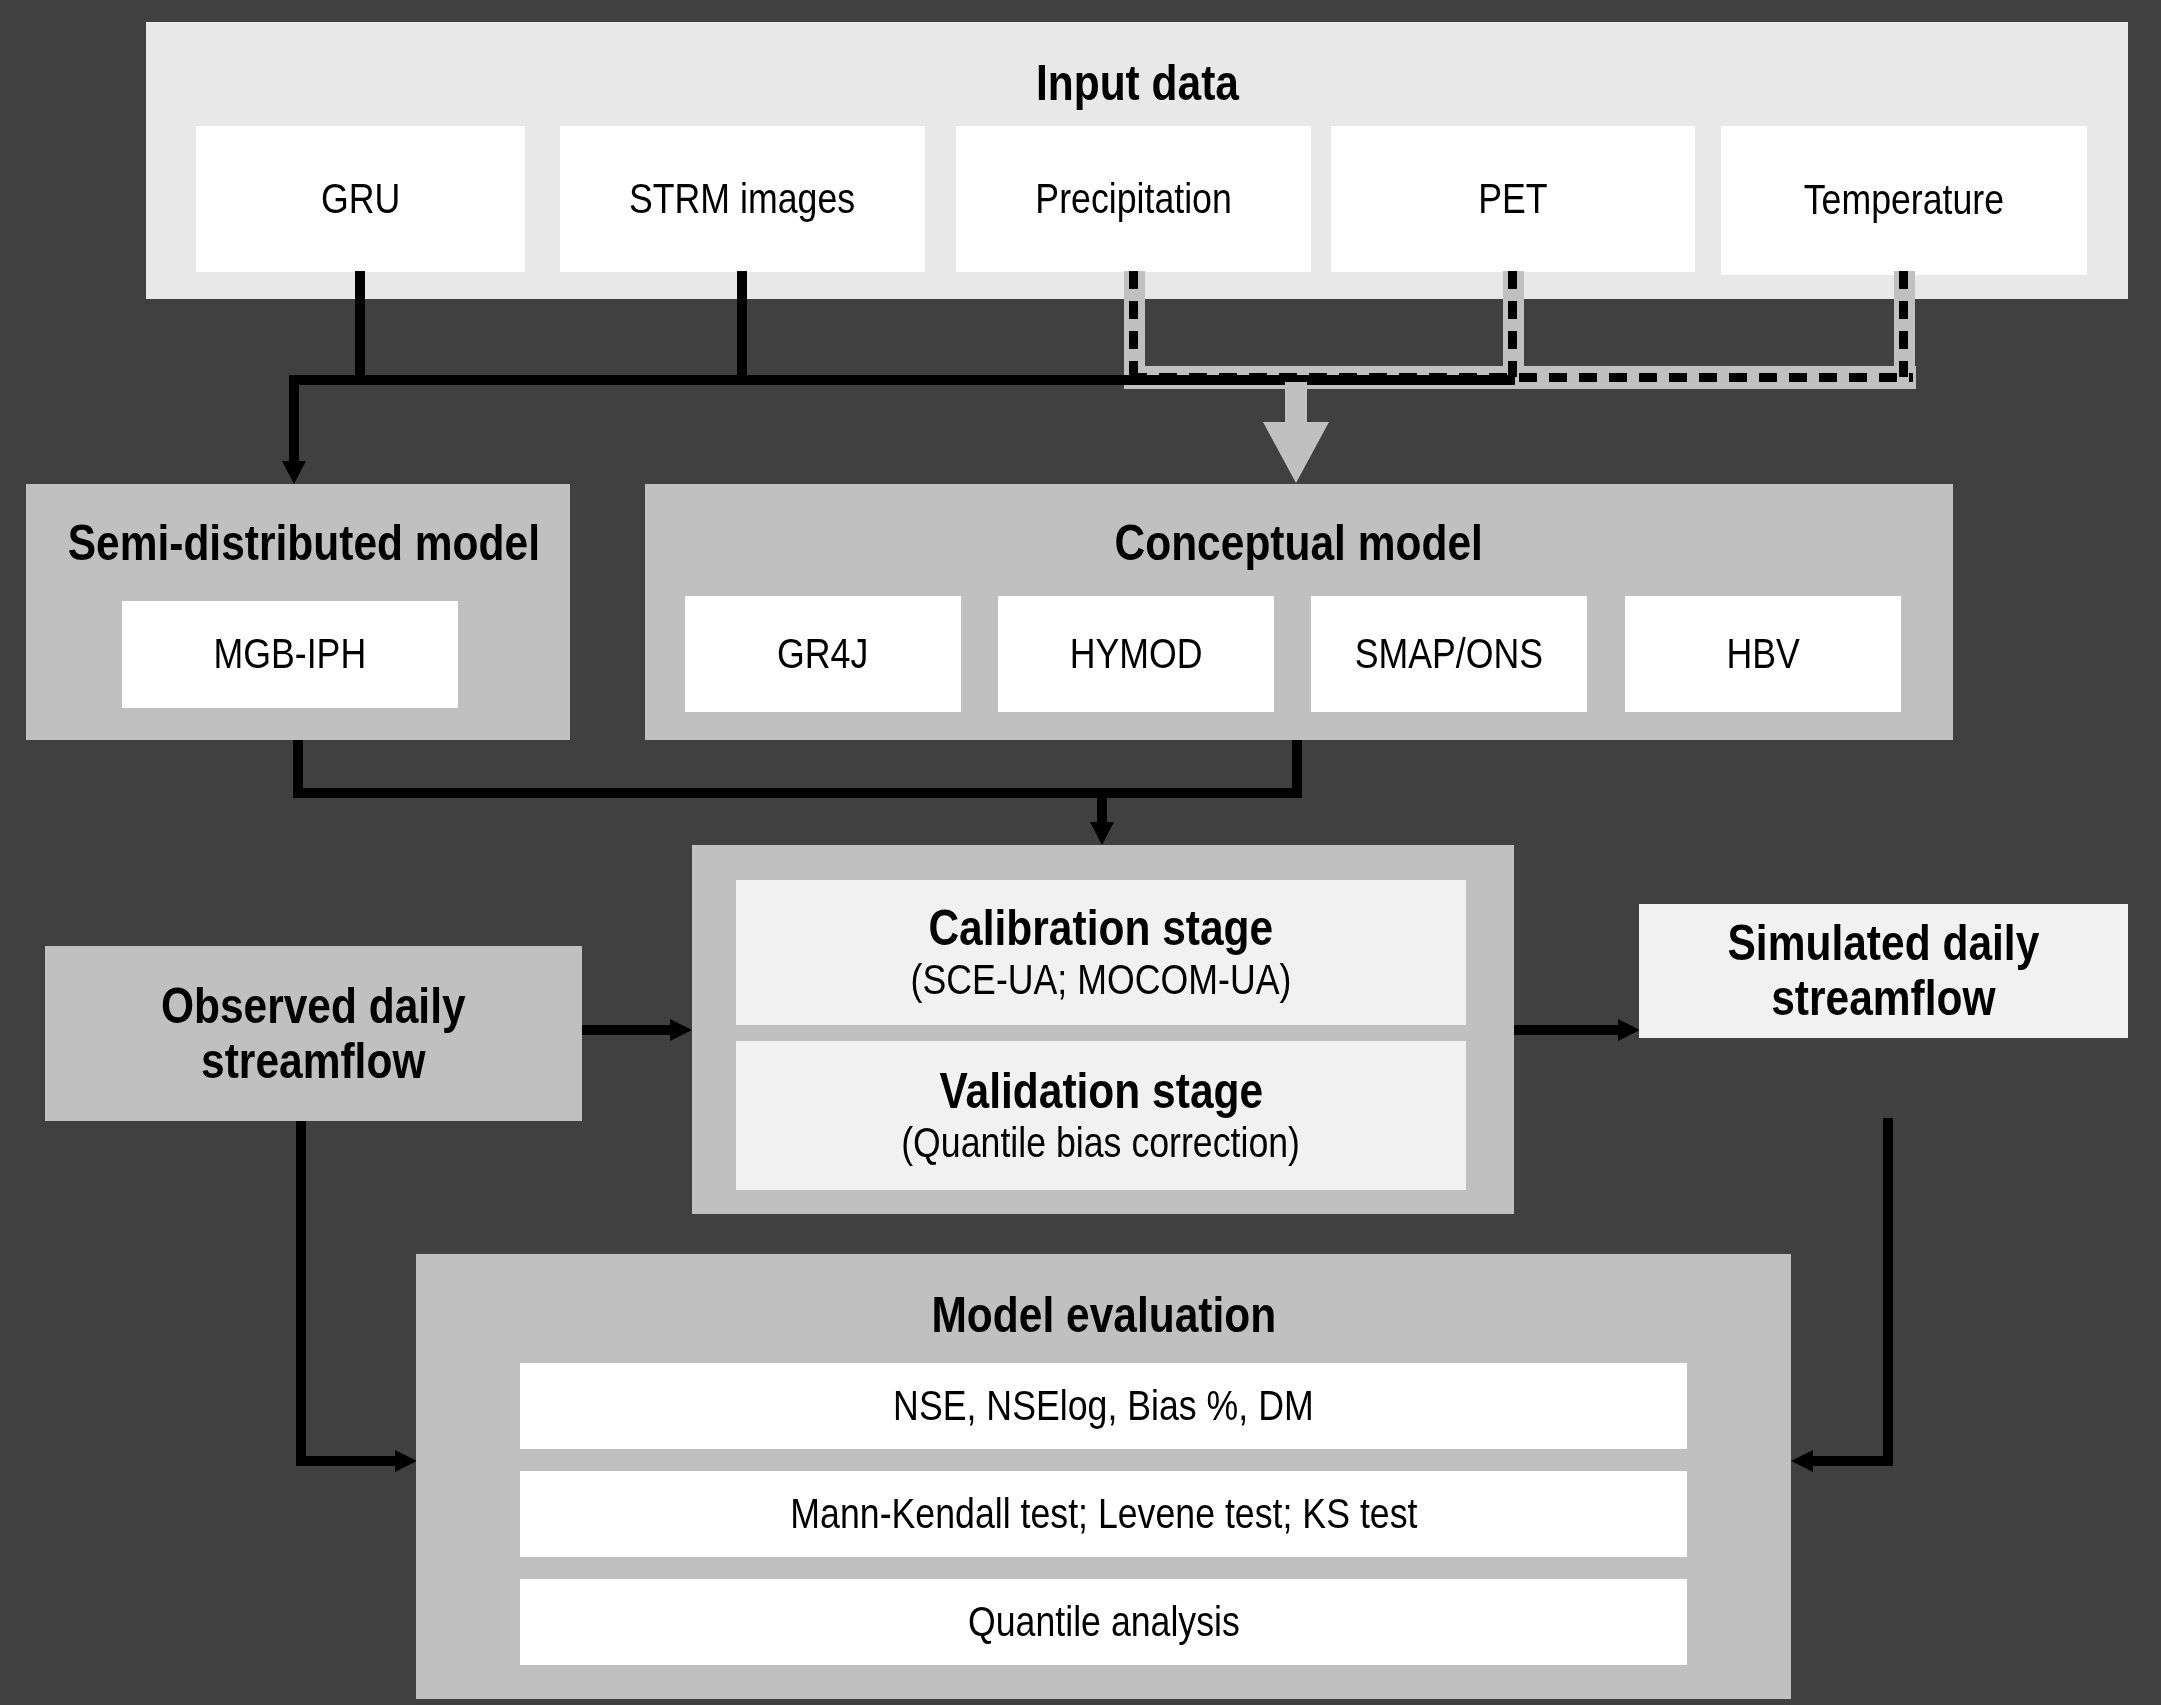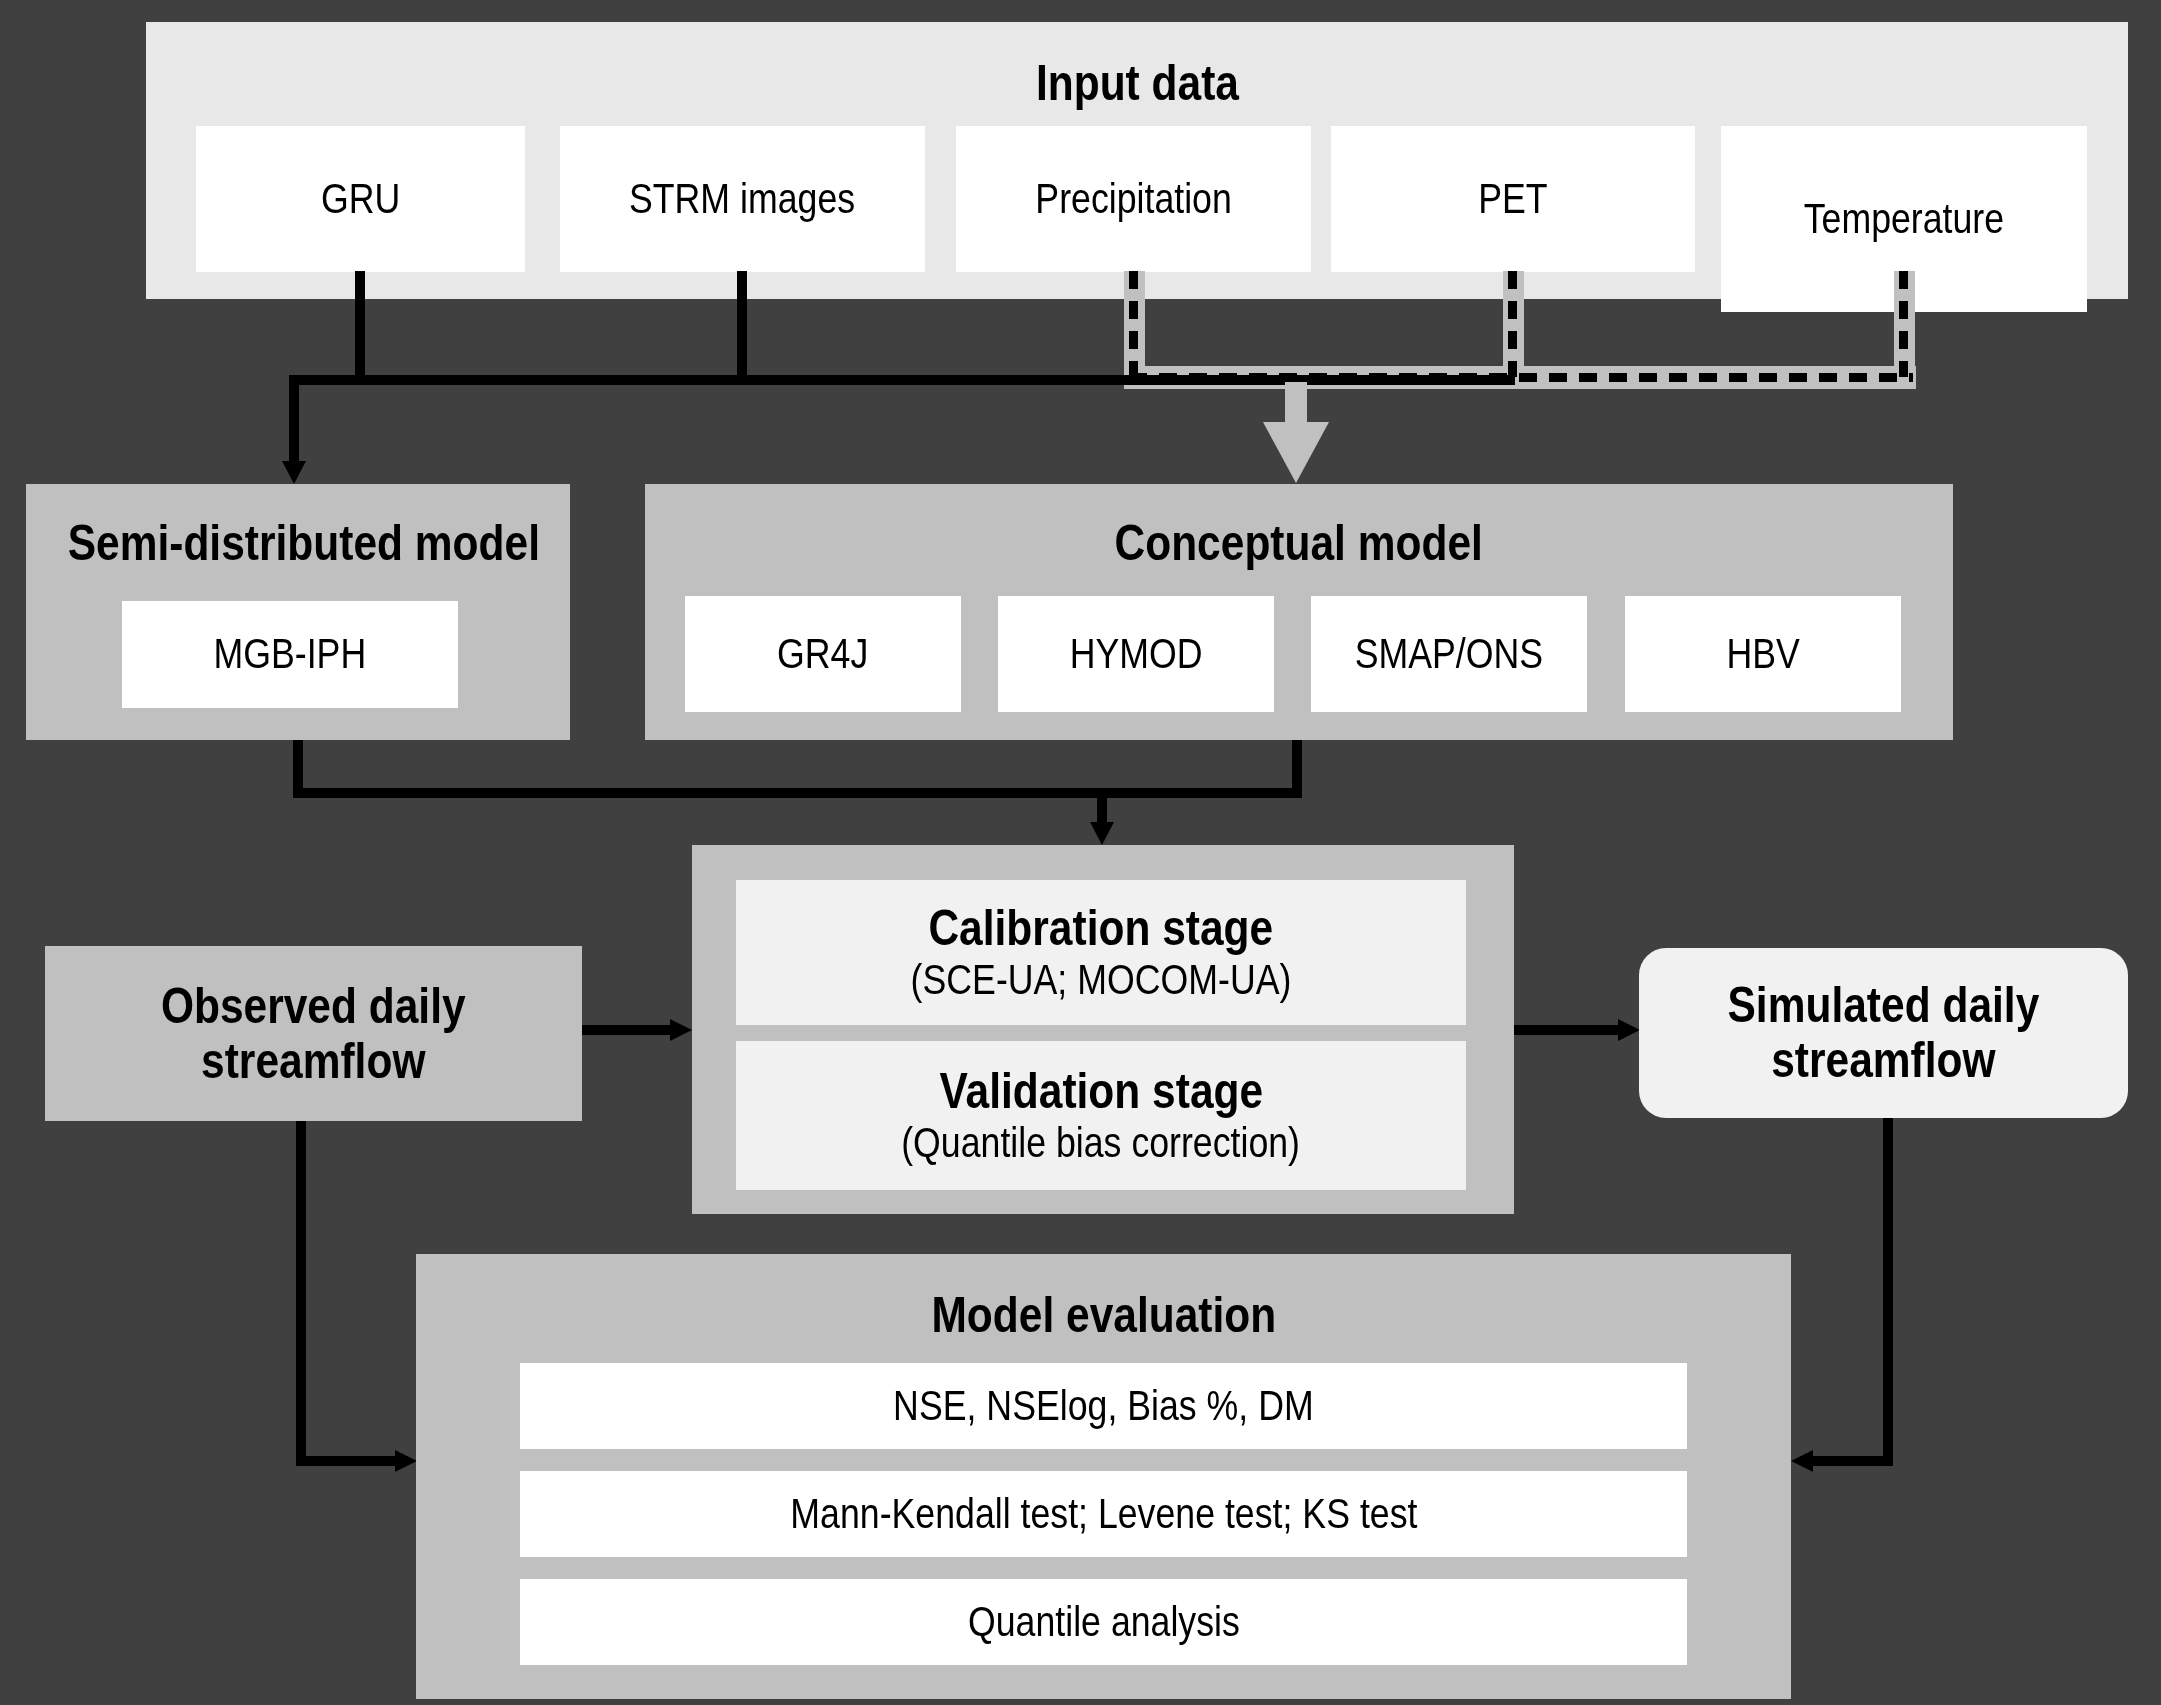--- a/index.html
+++ b/index.html
@@ -40,21 +40,21 @@
     </div>
   <div class="wbox label" style="left:196px;top:126px;width:329px;height:146px;">
       <span class="cond">GRU</span>
     </div>
   <div class="wbox label" style="left:956px;top:126px;width:355px;height:146px;">
       <span class="cond">Precipitation</span>
     </div>
   <div class="wbox label" style="left:1331px;top:126px;width:364px;height:146px;">
       <span class="cond">PET</span>
     </div>
-  <div class="wbox label" style="left:1721px;top:126px;width:366px;height:186px;">
+  <div class="wbox label" style="left:1721px;top:126px;width:366px;height:149px;">
       <span class="cond">Temperature</span>
     </div>
 
   <div class="line" style="left:355px;top:271px;width:9.6px;height:112px;"></div>
   <div class="line" style="left:737px;top:271px;width:9.6px;height:112px;"></div>
 
   <div class="grayline" style="left:1124px;top:271px;width:21px;height:107px;"></div>
   <div class="grayline" style="left:1503px;top:271px;width:21px;height:107px;"></div>
   <div class="grayline" style="left:1894px;top:271px;width:21px;height:107px;"></div>
   <div class="grayline" style="left:1124px;top:366px;width:792px;height:23px;"></div>
@@ -114,21 +114,21 @@
     <div class="twoline cond">
       <span>Observed daily</span>
       <span>streamflow</span>
     </div>
   </div>
   <div class="line" style="left:582px;top:1025px;width:90px;height:9.6px;"></div>
   <div class="head right" style="left:670px;top:1019px;"></div>
 
   <div class="line" style="left:1514px;top:1025px;width:105px;height:9.6px;"></div>
   <div class="head right" style="left:1618px;top:1019px;"></div>
-  <div class="lightbox title" style="left:1639px;top:948px;width:489px;height:170px;border-radius:27px;">
+  <div class="lightbox title" style="left:1639px;top:904px;width:489px;height:134px;">
     <div class="twoline cond">
       <span>Simulated daily</span>
       <span>streamflow</span>
     </div>
   </div>
 
   <div class="line" style="left:296px;top:1121px;width:9.6px;height:345px;"></div>
   <div class="line" style="left:296px;top:1456px;width:101px;height:9.6px;"></div>
   <div class="head right" style="left:395px;top:1450px;"></div>
 

